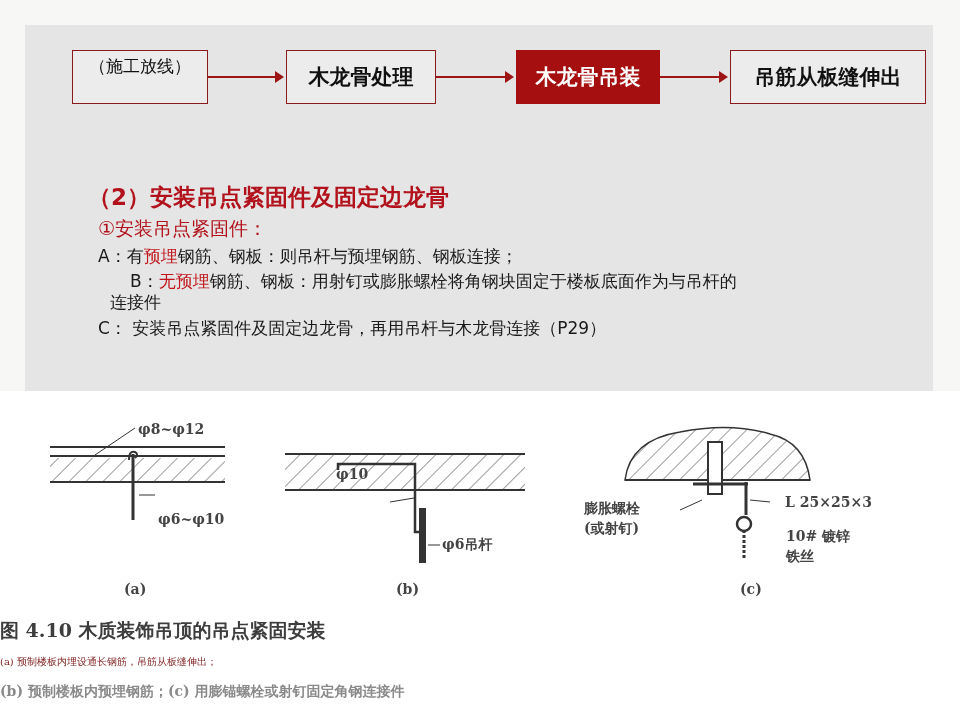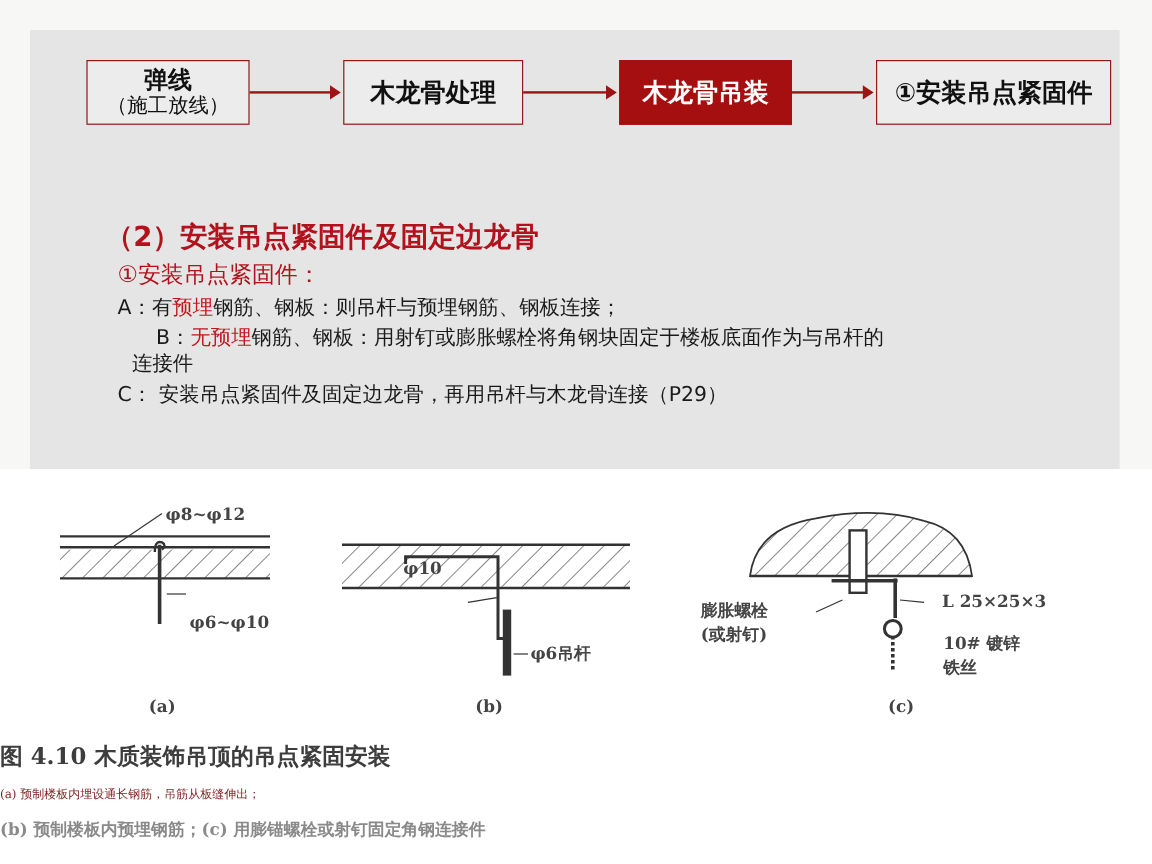--- a/index.html
+++ b/index.html
@@ -30,29 +30,28 @@
   .cap2{top:655px;font-size:10px;font-weight:normal;color:#7f1d1d;}
   .cap3{top:683px;font-size:14px;font-weight:bold;color:#8a8a8a;}
 </style>
 </head>
 <body>
 
 <div class="panel"></div>
 <div class="whiteband"></div>
 
 <div class="box b1">
-  <div>弹线</div>
   <div class="sub">（施工放线）</div>
 </div>
 <div class="arrow a1"></div>
 <div class="box b2">木龙骨处理</div>
 <div class="arrow a2"></div>
 <div class="box b3 active">木龙骨吊装</div>
 <div class="arrow a3"></div>
-<div class="box b4">①安装吊点紧固件</div>
+<div class="box b4">吊筋从板缝伸出</div>
 
 <div class="h2">（2）安装吊点紧固件及固定边龙骨</div>
 <div class="h3">①安装吊点紧固件：</div>
 
 <div class="line la"><span>A：有</span><span class="red">预埋</span><span>钢筋、钢板：则吊杆与预埋钢筋、钢板连接；</span></div>
 <div class="line lb"><span>B：</span><span class="red">无预埋</span><span>钢筋、钢板：用射钉或膨胀螺栓将角钢块固定于楼板底面作为与吊杆的</span></div>
 <div class="line lb2">连接件</div>
 <div class="line lc"><span>C：</span><span>  安装吊点紧固件及固定边龙骨，再用吊杆与木龙骨连接（P29）</span></div>
 
 <svg class="fig" style="left:45px;top:420px" width="240" height="140">

